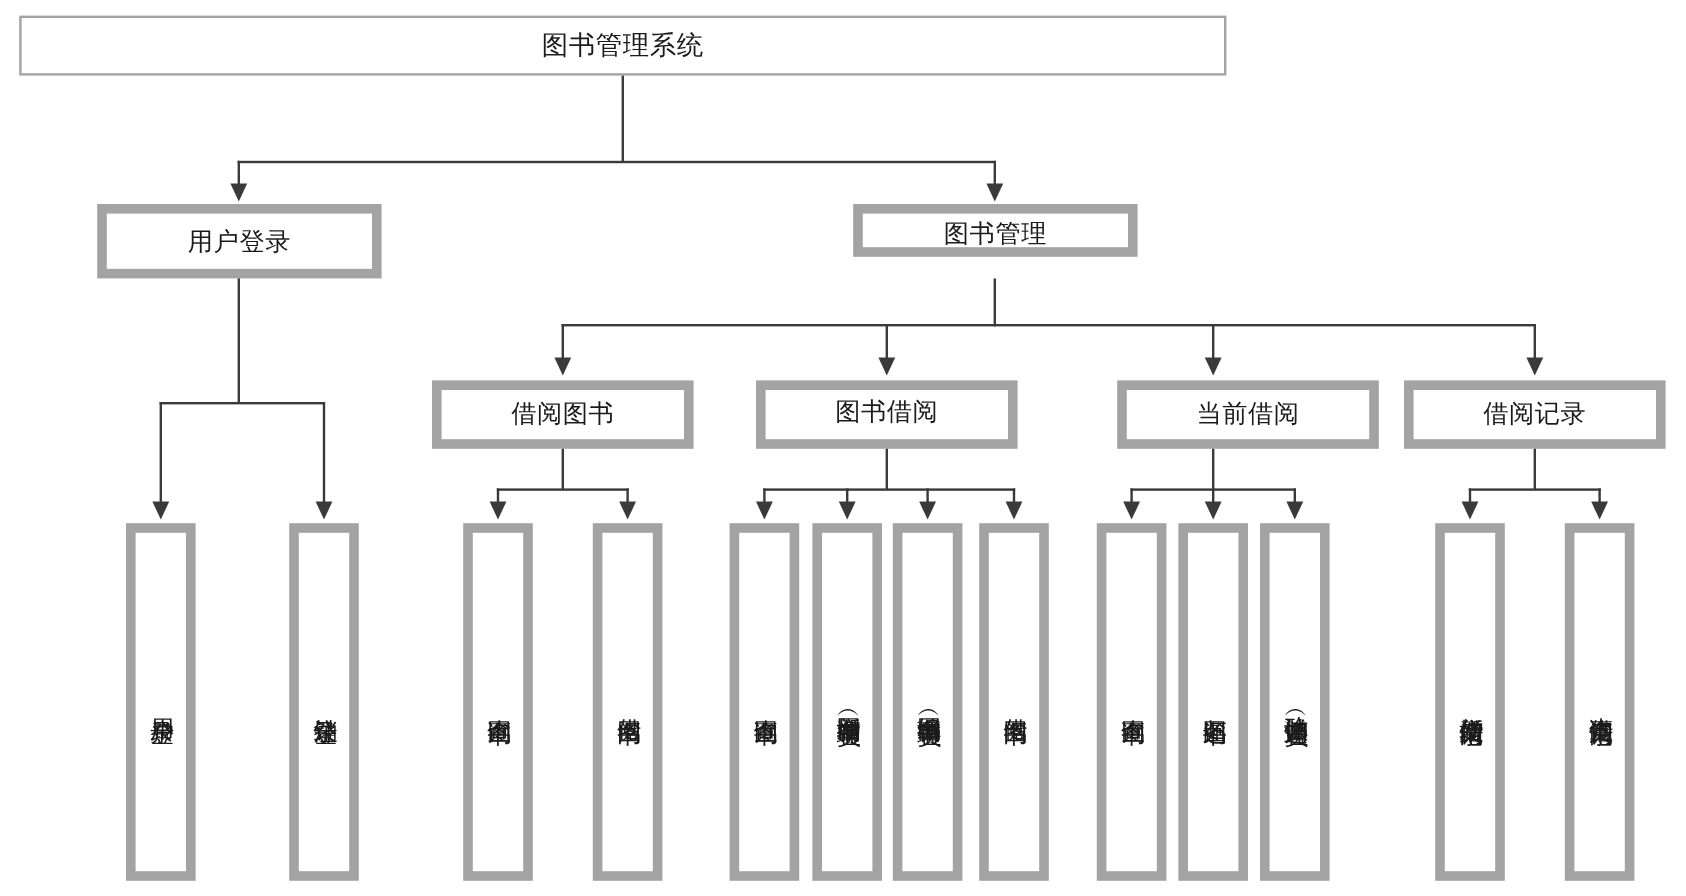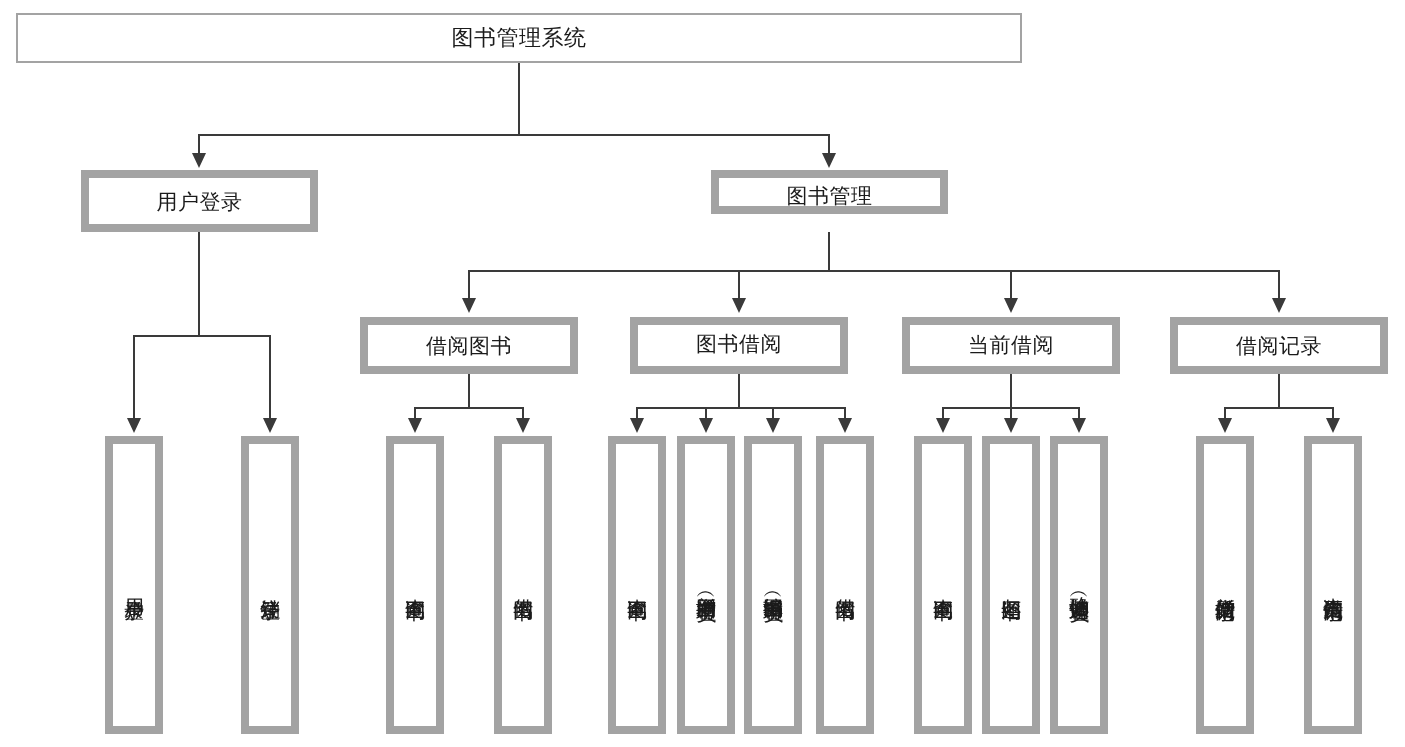--- a/index.html
+++ b/index.html
@@ -128,21 +128,21 @@
   <div class="arrow" style="left:1004px; top:298px;"></div>
   <div class="edge v" style="left:1278px; top:270px; width:2px; height:30px;"></div>
   <div class="arrow" style="left:1272px; top:298px;"></div>
 
   <div class="node" style="left:360px; top:317px; width:218px; height:57px;">
     <span class="node-label h-label">借阅图书</span>
   </div>
   <div class="node" style="left:630px; top:317px; width:218px; height:57px;font-family:Liberation Mono, monospace;">
     <span class="node-label h-label">图书借阅</span>
   </div>
-  <div class="node" style="left:902px; top:317px; width:218px; height:57px;font-family:Liberation Serif, serif;">
+  <div class="node" style="left:931px; top:317px; width:218px; height:57px;">
     <span class="node-label h-label">当前借阅</span>
   </div>
   <div class="node" style="left:1170px; top:317px; width:218px; height:57px;">
     <span class="node-label h-label">借阅记录</span>
   </div>
 
   <div class="edge v" style="left:468px; top:374px; width:2px; height:34px;"></div>
   <div class="edge h" style="left:414px; top:407px; width:110px; height:2px;"></div>
   <div class="edge v" style="left:414px; top:407px; width:2px; height:13px;"></div>
   <div class="arrow" style="left:408px; top:418px;"></div>

